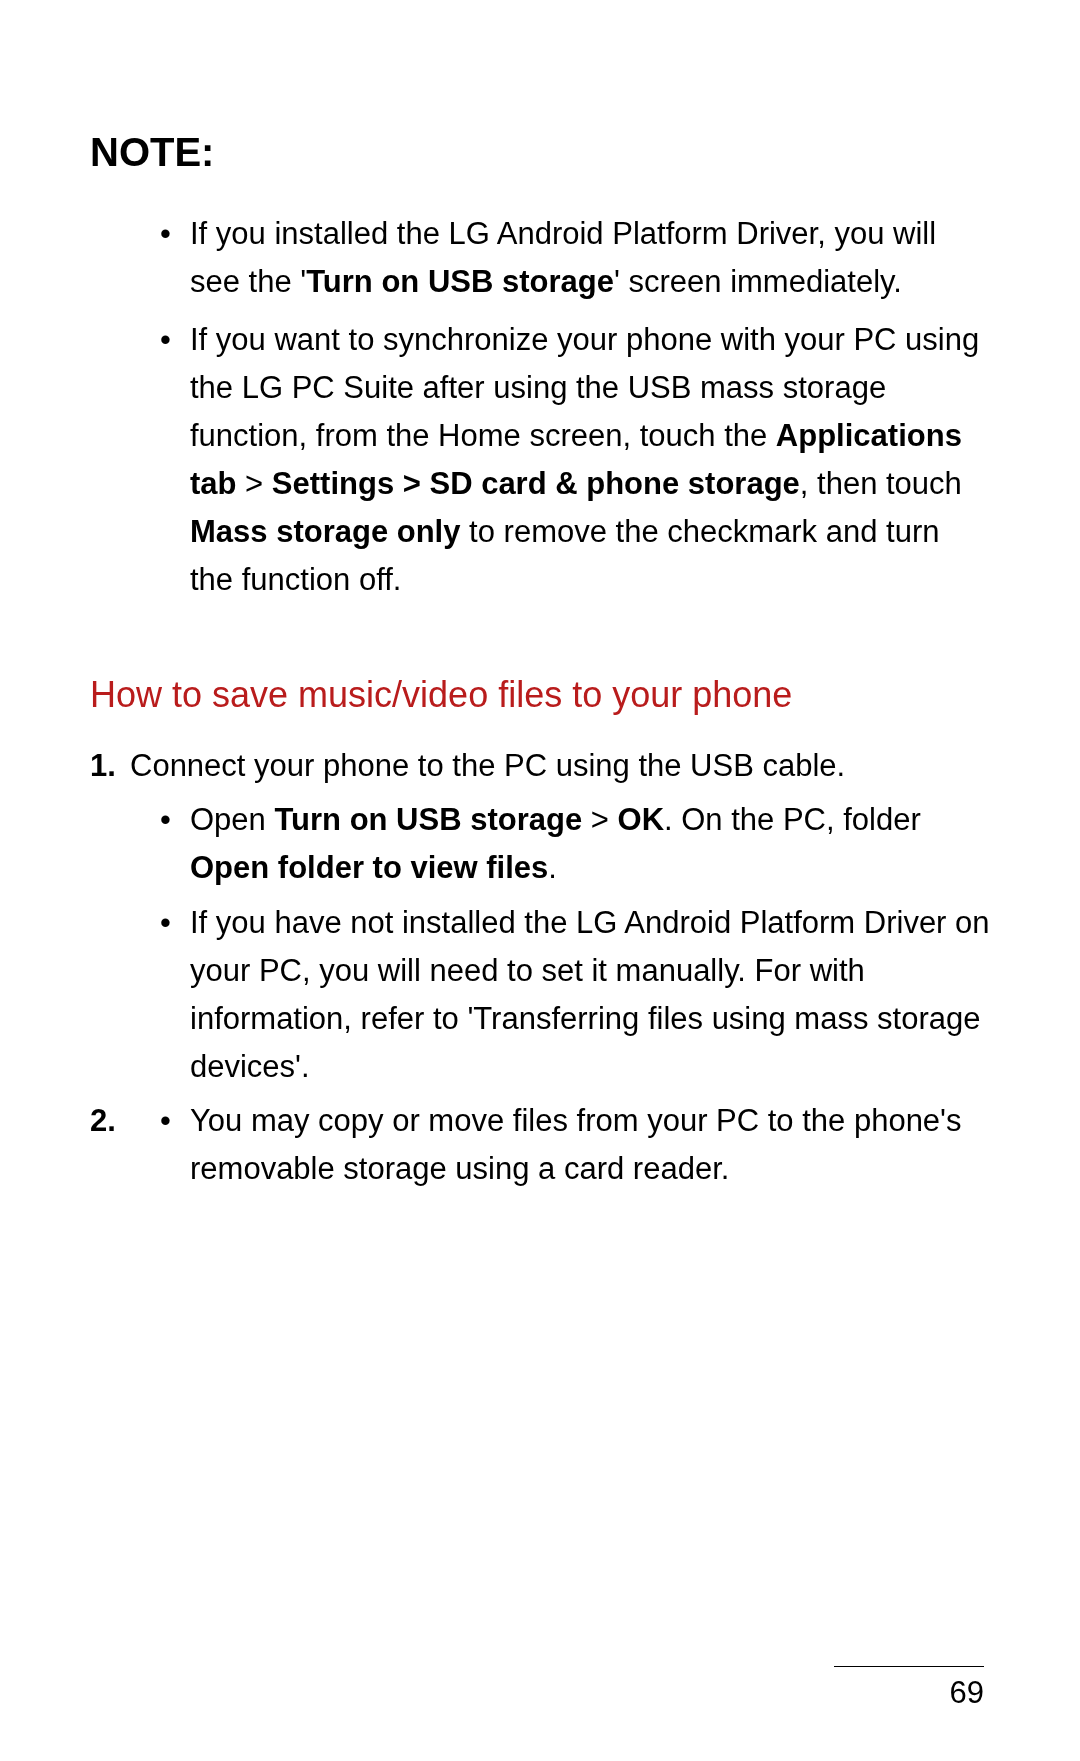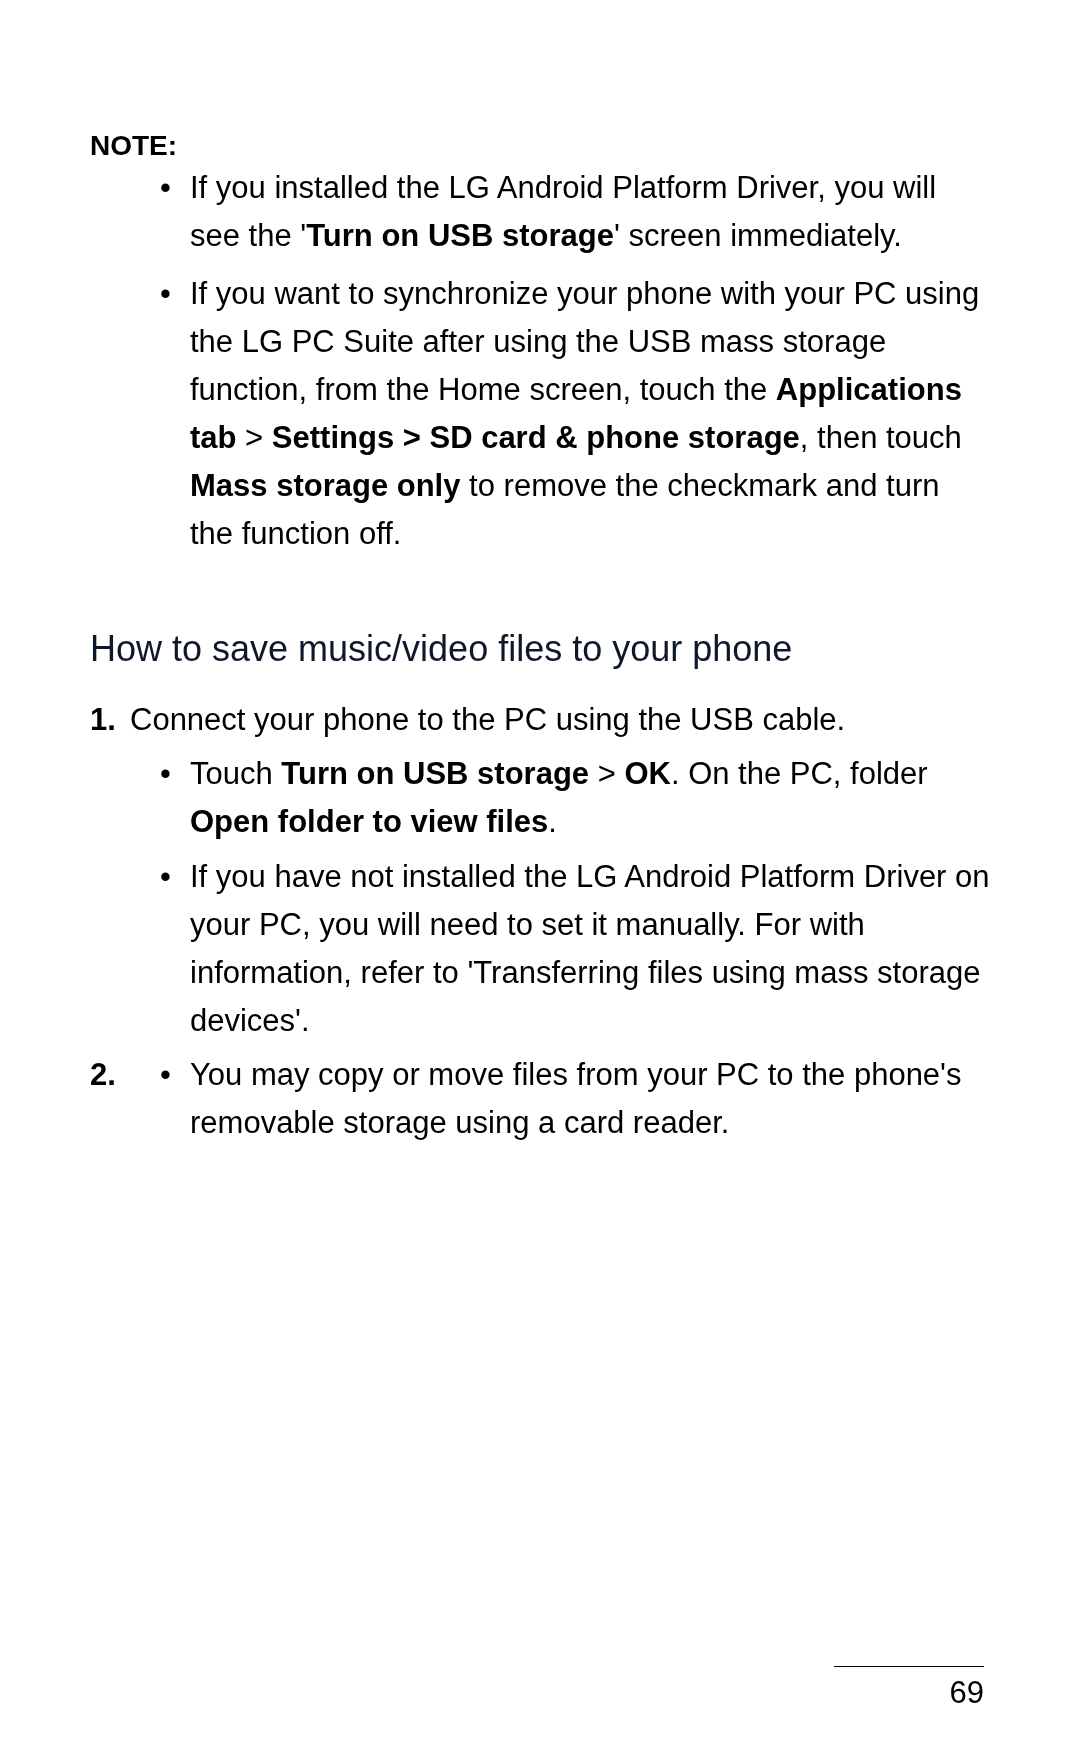--- a/index.html
+++ b/index.html
@@ -11,22 +11,22 @@
       width: 1080px;
       height: 1761px;
       background: #ffffff;
       font-family: Arial, Helvetica, sans-serif;
       color: #000000;
       position: relative;
       padding: 130px 90px 60px 90px;
     }
     .note-label {
       font-weight: bold;
-      font-size: 28px;
-      margin-bottom: 2px;
+      font-size: 40px;
+      margin-bottom: 35px;
     }
     .note-list {
       list-style: none;
       margin-left: 70px;
       margin-bottom: 33px;
     }
     .note-list li {
       font-size: 31px;
       line-height: 1.55;
       margin-bottom: 10px;
@@ -34,21 +34,21 @@
       padding-left: 30px;
     }
     .note-list li::before {
       content: "•";
       position: absolute;
       left: 0;
       top: 0;
       font-size: 31px;
     }
     .section-heading {
-      color: #0f172a;
+      color: #b91c1c;
       font-size: 36px;
       font-weight: normal;
       margin-bottom: 26px;
       margin-top: 70px;
     }
     .ordered-list {
       list-style: none;
       margin-left: 0;
     }
     .ordered-item {
@@ -115,21 +115,21 @@
 </ul>
 
 <h2 class="section-heading">How to save music/video files to your phone</h2>
 
 <ol class="ordered-list">
   <li class="ordered-item">
     <span class="num">1.</span>
     <span>Connect your phone to the PC using the USB cable.</span>
     <ul class="sub-list">
       <li>
-        <span>Touch </span><span class="bold">Turn on USB storage</span><span> &gt; </span><span class="bold">OK</span><span>. On the PC, folder </span><span class="bold">Open folder to view files</span><span>.</span>
+        <span>Open </span><span class="bold">Turn on USB storage</span><span> &gt; </span><span class="bold">OK</span><span>. On the PC, folder </span><span class="bold">Open folder to view files</span><span>.</span>
       </li>
       <li>
         <span>If you have not installed the LG Android Platform Driver on your PC, you will need to set it manually. For with information, refer to 'Transferring files using mass storage devices'.</span>
       </li>
     </ul>
   </li>
   <li class="ordered-item">
     <span class="num">2.</span>
     <ul class="sub-list">
       <li>

